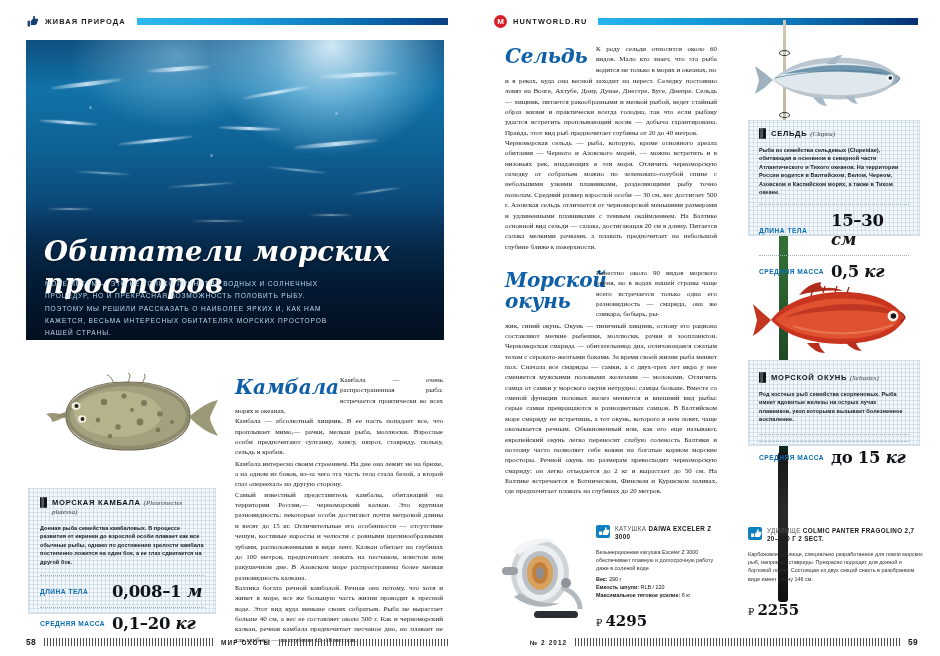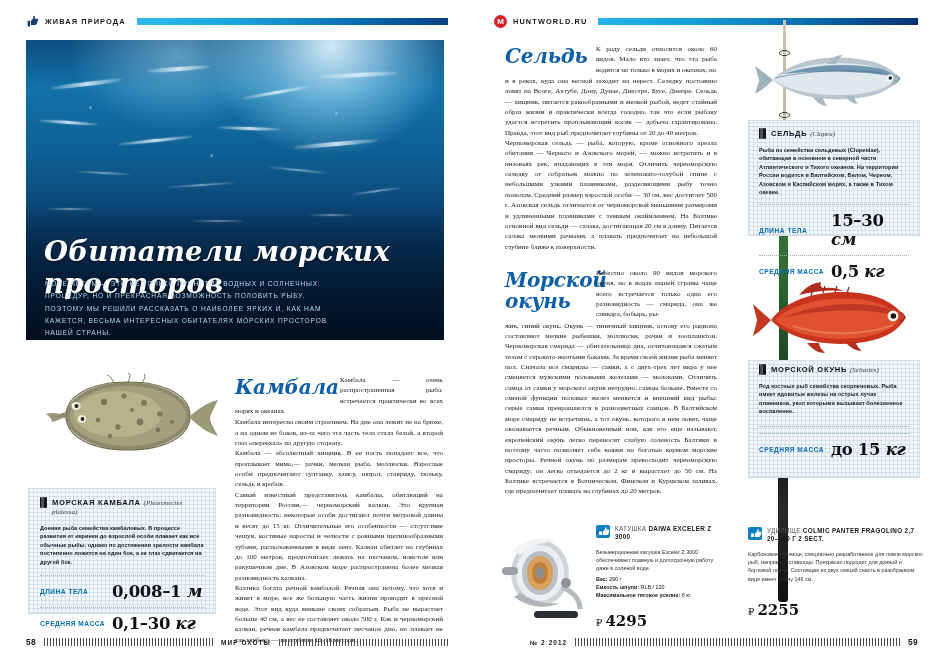--- a/index.html
+++ b/index.html
@@ -273,22 +273,22 @@
         <path d="M158 44 q16 -14 28 -16 q-8 16 -8 18 q0 4 8 18 q-14 -4 -28 -18Z" fill="#9c9979"></path>
         <path d="M96 10 q4 -8 0 -9 M110 11 q5 -8 2 -9 M82 11 q-4 -8 -7 -8" stroke="#7e7b5f" stroke-width="1" fill="none"></path>
       </svg>
     </div>
 
     <div class="art" style="left:235px;top:375px;width:208px;">
       <div class="drop-wrap">
         <div class="art-h float-h" style="width:98px">Камбала</div>
         <div class="body">Камбала — очень распространенная рыба: встречается практически во всех морях и океанах.</div>
       </div>
+      <div class="body">Камбала — абсолютный хищник. В ее пасть попадает все, что проплывает мимо,— рачки, мелкая рыба, моллюски. Взрослые особи предпочитают султанку, хамсу, шпрот, ставриду, тюльку, сельдь и крабов.</div>
       <div class="body" style="margin-top:1px">Камбала интересна своим строением. На дне она лежит не на брюхе, а на одном из боков, из-за чего эта часть тела стала белой, а второй глаз «переехал» на другую сторону.</div>
-      <div class="body">Камбала — абсолютный хищник. В ее пасть попадает все, что проплывает мимо,— рачки, мелкая рыба, моллюски. Взрослые особи предпочитают султанку, хамсу, шпрот, ставриду, тюльку, сельдь и крабов.</div>
       <div class="body">Самый известный представитель камбалы, обитающий на территории России,— черноморский калкан. Это крупная разновидность: некоторые особи достигают почти метровой длины и весят до 15 кг. Отличительные его особенности — отсутствие чешуи, костяные наросты и челюсти с ровными щетинообразными зубами, расположенными в виде лент. Калкан обитает на глубинах до 100 метров, предпочитает лежать на песчаном, илистом или ракушечном дне. В Азовском море распространена более мелкая разновидность калкана.</div>
       <div class="body">Балтика богата речной камбалой. Речная она потому, что хотя и живет в море, все же большую часть жизни проводит в пресной воде. Этот вид куда меньше своих собратьев. Рыба не вырастает больше 40 см, а вес ее составляет около 500 г. Как и черноморский калкан, речная камбала предпочитает песчаное дно, но плавает не так глубоко — на глубине 16–18 метров.</div>
     </div>
 
     <div class="card" style="left:28px;top:488px;width:188px;height:126px;padding:9px 11px 0 11px">
       <div class="card-name">
         <span class="bk">
           <svg viewBox="0 0 8 12" width="7" height="11">
               <rect x="0" y="0" width="2" height="12" fill="#10151a"></rect>
               <rect x="2.6" y="0" width="5.4" height="12" fill="#10151a"></rect>
@@ -299,21 +299,21 @@
       </div>
       <div class="card-desc" style="margin-top:8px">Донная рыба семейства камбаловых. В процессе развития от икринки до взрослой особи плавает как все обычные рыбы, однако по достижении зрелости камбала постепенно ложится на один бок, а ее глаз сдвигается на другой бок.</div>
       <div class="stat-sep" style="margin-top:9px"></div>
       <div class="stat-row">
         <span class="stat-label">ДЛИНА ТЕЛА</span>
         <span class="stat-value"><span>0,008–1 </span><span class="u">м</span></span>
       </div>
       <div class="stat-sep"></div>
       <div class="stat-row">
         <span class="stat-label">СРЕДНЯЯ МАССА</span>
-        <span class="stat-value"><span>0,1–30 </span><span class="u">кг</span></span>
+        <span class="stat-value"><span>0,1–20 </span><span class="u">кг</span></span>
       </div>
     </div>
 
     <div class="foot foot-left">
       <span class="pg">58</span>
       <span class="bars" style="margin:0 8px"></span>
       <span class="foot-title">МИР ОХОТЫ</span>
       <span class="bars sm" style="margin-left:8px"></span>
     </div>
   </div>
@@ -406,21 +406,21 @@
         <path d="M54 65 q8 10 18 10 q-6 -6 -6 -10Z" fill="#b92e1d"></path>
         <path d="M92 64 q8 9 17 9 q-6 -5 -6 -9Z" fill="#b92e1d"></path>
         <path d="M140 30 C147 33 151 37 152 40 C151 44 147 48 140 51 C146 45 146 36 140 30Z" fill="#d14024"></path>
         <circle cx="140" cy="38" r="5.4" fill="#fdf3e8"></circle>
           <circle cx="140.4" cy="38" r="2.8" fill="#13181c"></circle>
         <path d="M147 34 q5 3 5 6 q-3 3 -5 4" stroke="#8e2417" stroke-width="1.1" fill="none"></path>
         <path d="M58 18 l2 -7 M70 15 l2 -7 M82 14 l2 -6 M94 15 l2 -6" stroke="#9e2717" stroke-width="1.3"></path>
       </svg>
     </div>
 
-    <div class="card" style="left:278px;top:360px;width:172px;height:118px;padding:4px 10px 0 10px">
+    <div class="card" style="left:278px;top:360px;width:172px;height:86px;padding:12px 10px 0 10px">
       <div class="card-name">
         <span class="bk">
           <svg viewBox="0 0 8 12" width="7" height="11">
               <rect x="0" y="0" width="2" height="12" fill="#10151a"></rect>
               <rect x="2.6" y="0" width="5.4" height="12" fill="#10151a"></rect>
               <rect x="3.4" y="1" width="1" height="10" fill="#fff" opacity=".35"></rect>
             </svg>
         </span>
         <span><span>МОРСКОЙ ОКУНЬ</span> <span class="lat">(Sebastes)</span></span>
       </div>

